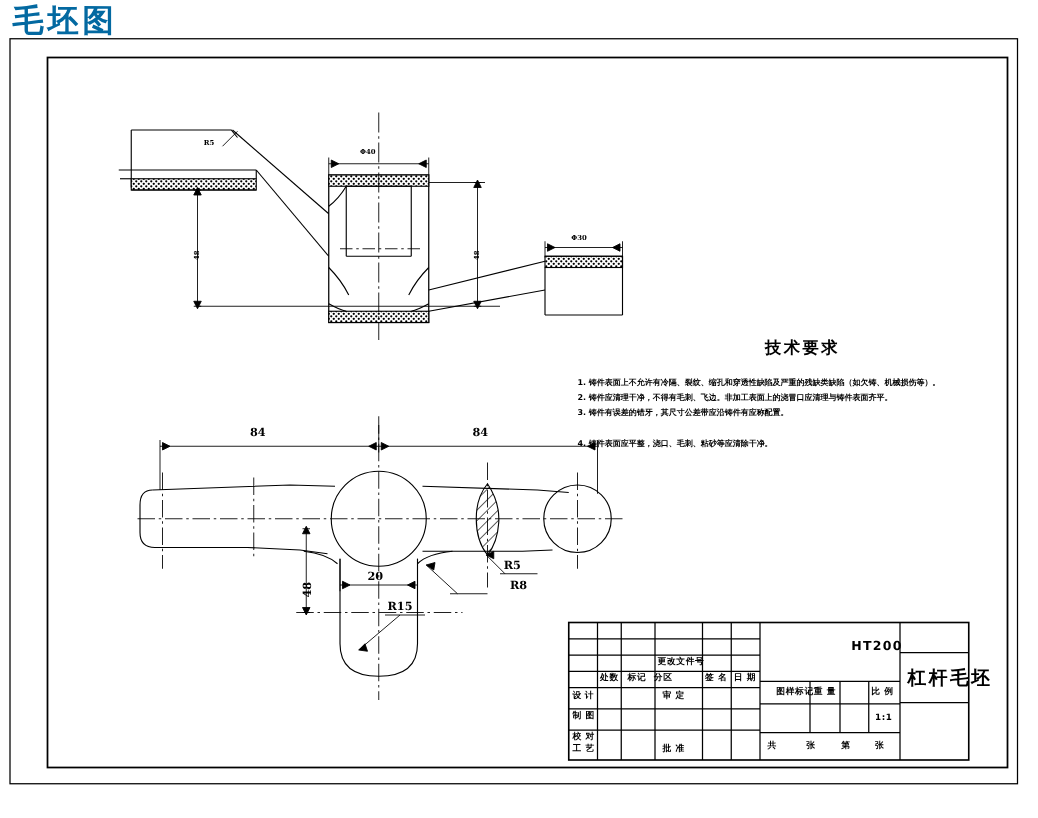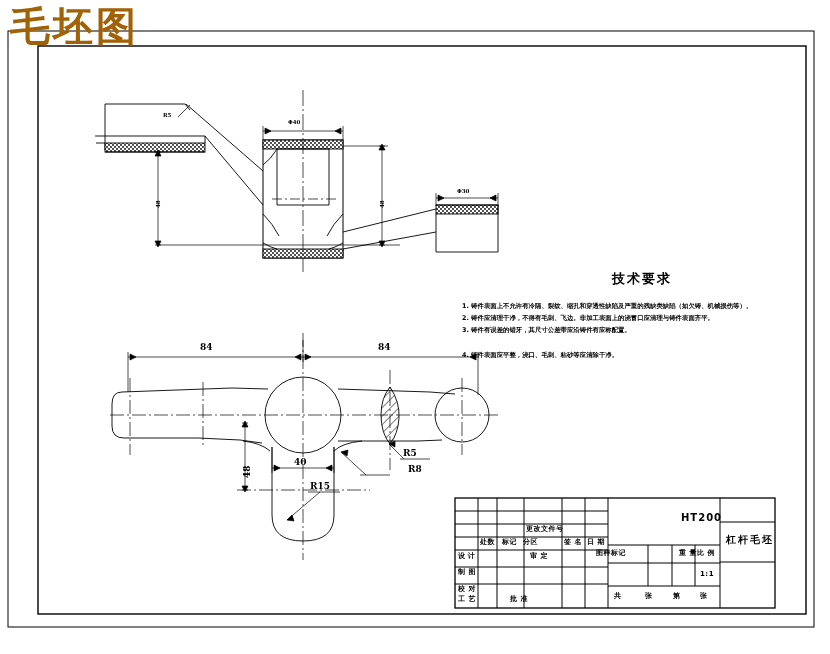--- a/index.html
+++ b/index.html
@@ -1,33 +1,33 @@
 <!DOCTYPE html>
 <html><head>
 <meta charset="utf-8">
 <style>
   html,body{margin:0;padding:0;background:#ffffff;}
   body{width:830px;height:654px;position:relative;overflow:hidden;
        font-family:"DejaVu Sans","Liberation Sans",sans-serif;}
   .cad{position:absolute;left:0;top:0;width:830px;height:654px;}
-  #title-stamp{position:absolute;left:10px;top:6px;color:#a16207;
-       font-family:Liberation Sans, sans-serif;
-       font-size:40px;font-weight:700;letter-spacing:3px;white-space:nowrap;
+  #title-stamp{position:absolute;left:10px;top:6px;color:#0369a1;
+       font-family:Liberation Mono, monospace;
+       font-size:25px;font-weight:700;letter-spacing:3px;white-space:nowrap;
        line-height:1;z-index:5;}
   .lbl{position:absolute;color:#000;white-space:nowrap;line-height:1;
        font-family:"DejaVu Sans","Liberation Sans",sans-serif;}
   .tr-head{font-family:"DejaVu Serif","Liberation Serif",serif;
        font-size:13px;font-weight:700;letter-spacing:2px;}
   .tr-line{font-size:6.4px;font-weight:700;letter-spacing:0px;}
   .dim{font-size:9px;font-weight:700;font-family:"DejaVu Serif","Liberation Serif",serif;}
   .dim-sm{font-size:5.5px;font-weight:700;font-family:"DejaVu Serif","Liberation Serif",serif;}
   .rot{transform:rotate(-90deg);transform-origin:left top;}
   .tb{font-size:7px;font-weight:700;letter-spacing:0.5px;}
   .tb-big{font-size:10px;font-weight:700;letter-spacing:1px;margin-left:43px;}
-  .tb-name{font-size:10px;font-weight:700;letter-spacing:2px;
+  .tb-name{font-size:15px;font-weight:700;letter-spacing:2px;
        font-family:"DejaVu Serif","Liberation Serif",serif;text-align:center;}
 </style>
 </head>
 <body>
 
 <svg class="cad" viewBox="0 0 830 654">
   <defs>
     <pattern id="hatchDiag" width="6" height="6" patternUnits="userSpaceOnUse" patternTransform="rotate(45)">
       <line x1="0" y1="0" x2="0" y2="6" stroke="#000" stroke-width="1"></line>
     </pattern>
@@ -225,43 +225,43 @@
 
 <div class="lbl dim-sm" style="left:288px;top:120px;">Φ40</div>
 <div class="lbl dim-sm" style="left:163px;top:113px;">R5</div>
 <div class="lbl dim-sm rot" style="left:156px;top:208px;">48</div>
 <div class="lbl dim-sm rot" style="left:380px;top:208px;">48</div>
 <div class="lbl dim-sm" style="left:457px;top:189px;">Φ30</div>
 
 <div class="lbl dim" style="left:200px;top:343px;">84</div>
 <div class="lbl dim" style="left:378px;top:343px;">84</div>
 <div class="lbl dim rot" style="left:243px;top:478px;">48</div>
-<div class="lbl dim" style="left:294px;top:458px;">40</div>
+<div class="lbl dim" style="left:294px;top:458px;">20</div>
 <div class="lbl dim" style="left:310px;top:482px;">R15</div>
 <div class="lbl dim" style="left:362px;top:465px;margin-left:46px;">R8</div>
 <div class="lbl dim" style="left:403px;top:449px;">R5</div>
 
 <div class="lbl tb-big" style="left:638px;top:513px;">HT200</div>
 <div class="lbl tb-name" style="left:726px;top:535px;">杠杆毛坯</div>
 
 <div class="lbl tb" style="left:458px;top:539px;padding-left:44px;">标记</div>
 <div class="lbl tb" style="left:480px;top:539px;">处数</div>
 <div class="lbl tb" style="left:503px;top:539px;margin-left:20px;">分区</div>
 <div class="lbl tb" style="left:526px;top:526px;">更改文件号</div>
 <div class="lbl tb" style="left:564px;top:539px;">签 名</div>
 <div class="lbl tb" style="left:587px;top:539px;">日 期</div>
 
 <div class="lbl tb" style="left:458px;top:553px;font-family:Liberation Serif, serif;">设 计</div>
 <div class="lbl tb" style="left:530px;top:553px;">审 定</div>
 <div class="lbl tb" style="left:458px;top:569px;">制 图</div>
 <div class="lbl tb" style="left:458px;top:586px;">校 对</div>
 <div class="lbl tb" style="left:458px;top:596px;">工 艺</div>
-<div class="lbl tb" style="left:510px;top:596px;">批 准</div>
-
-<div class="lbl tb" style="left:596px;top:550px;">图样标记</div>
-<div class="lbl tb" style="left:651px;top:550px;margin-left:28px;">重 量</div>
+<div class="lbl tb" style="left:530px;top:596px;">批 准</div>
+
+<div class="lbl tb" style="left:621px;top:550px;">图样标记</div>
+<div class="lbl tb" style="left:651px;top:550px;">重 量</div>
 <div class="lbl tb" style="left:697px;top:550px;">比 例</div>
 <div class="lbl tb" style="left:700px;top:571px;">1:1</div>
 
 <div class="lbl tb" style="left:614px;top:593px;">共</div>
 <div class="lbl tb" style="left:645px;top:593px;">张</div>
 <div class="lbl tb" style="left:673px;top:593px;">第</div>
 <div class="lbl tb" style="left:700px;top:593px;">张</div>
 
 </body></html>

